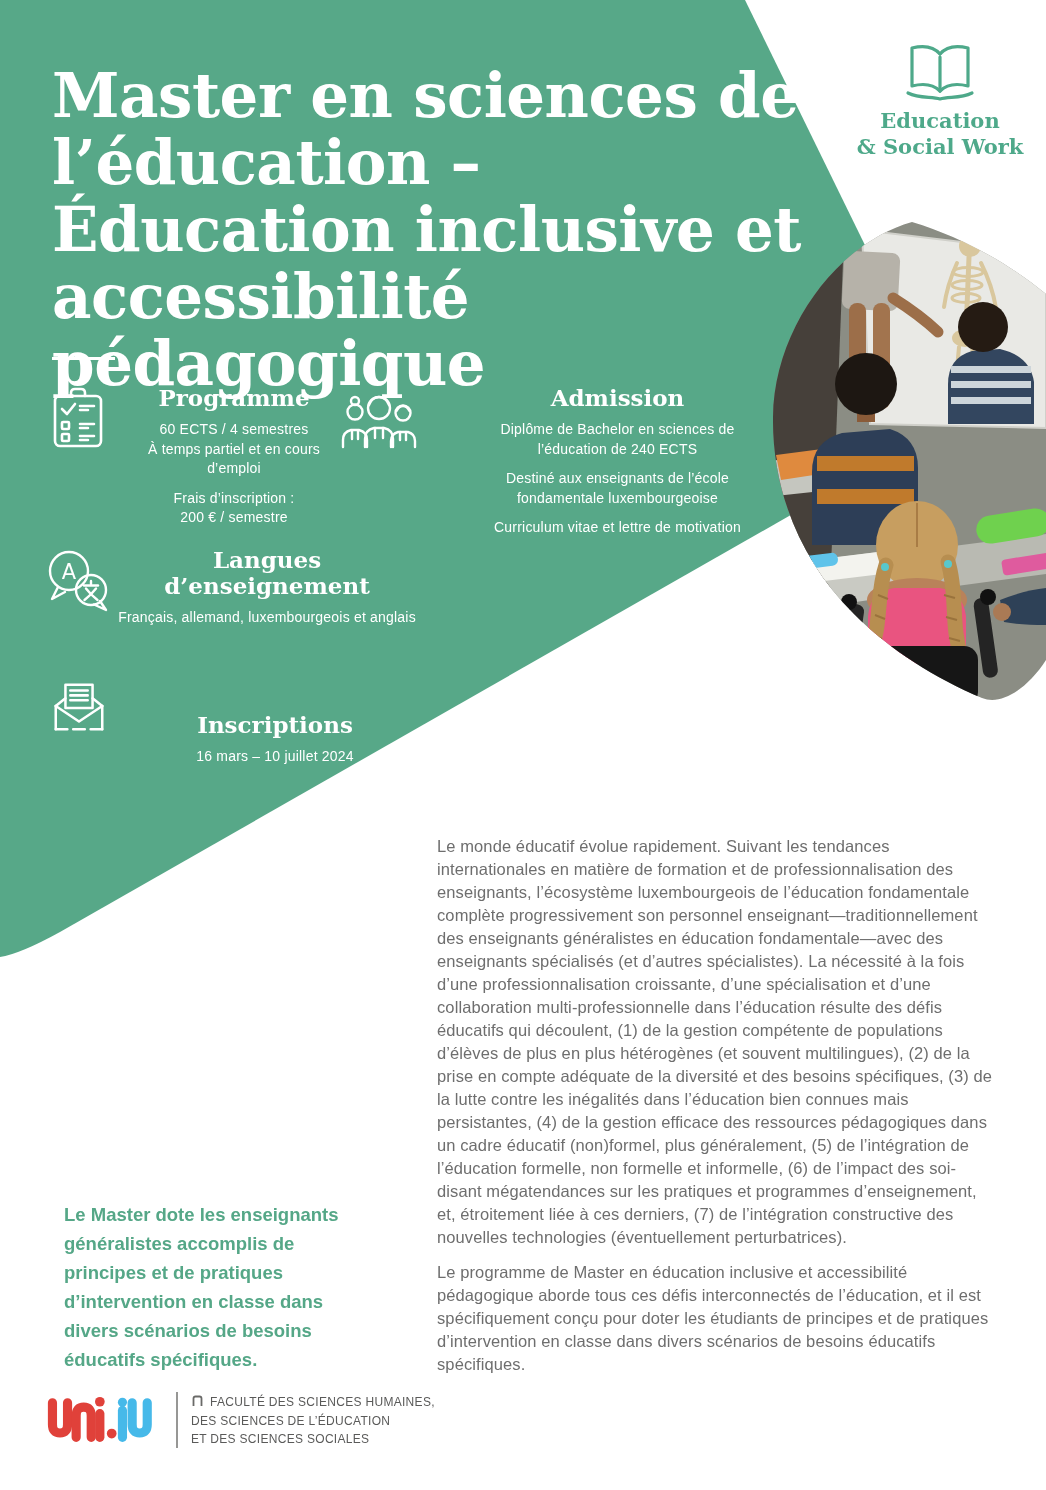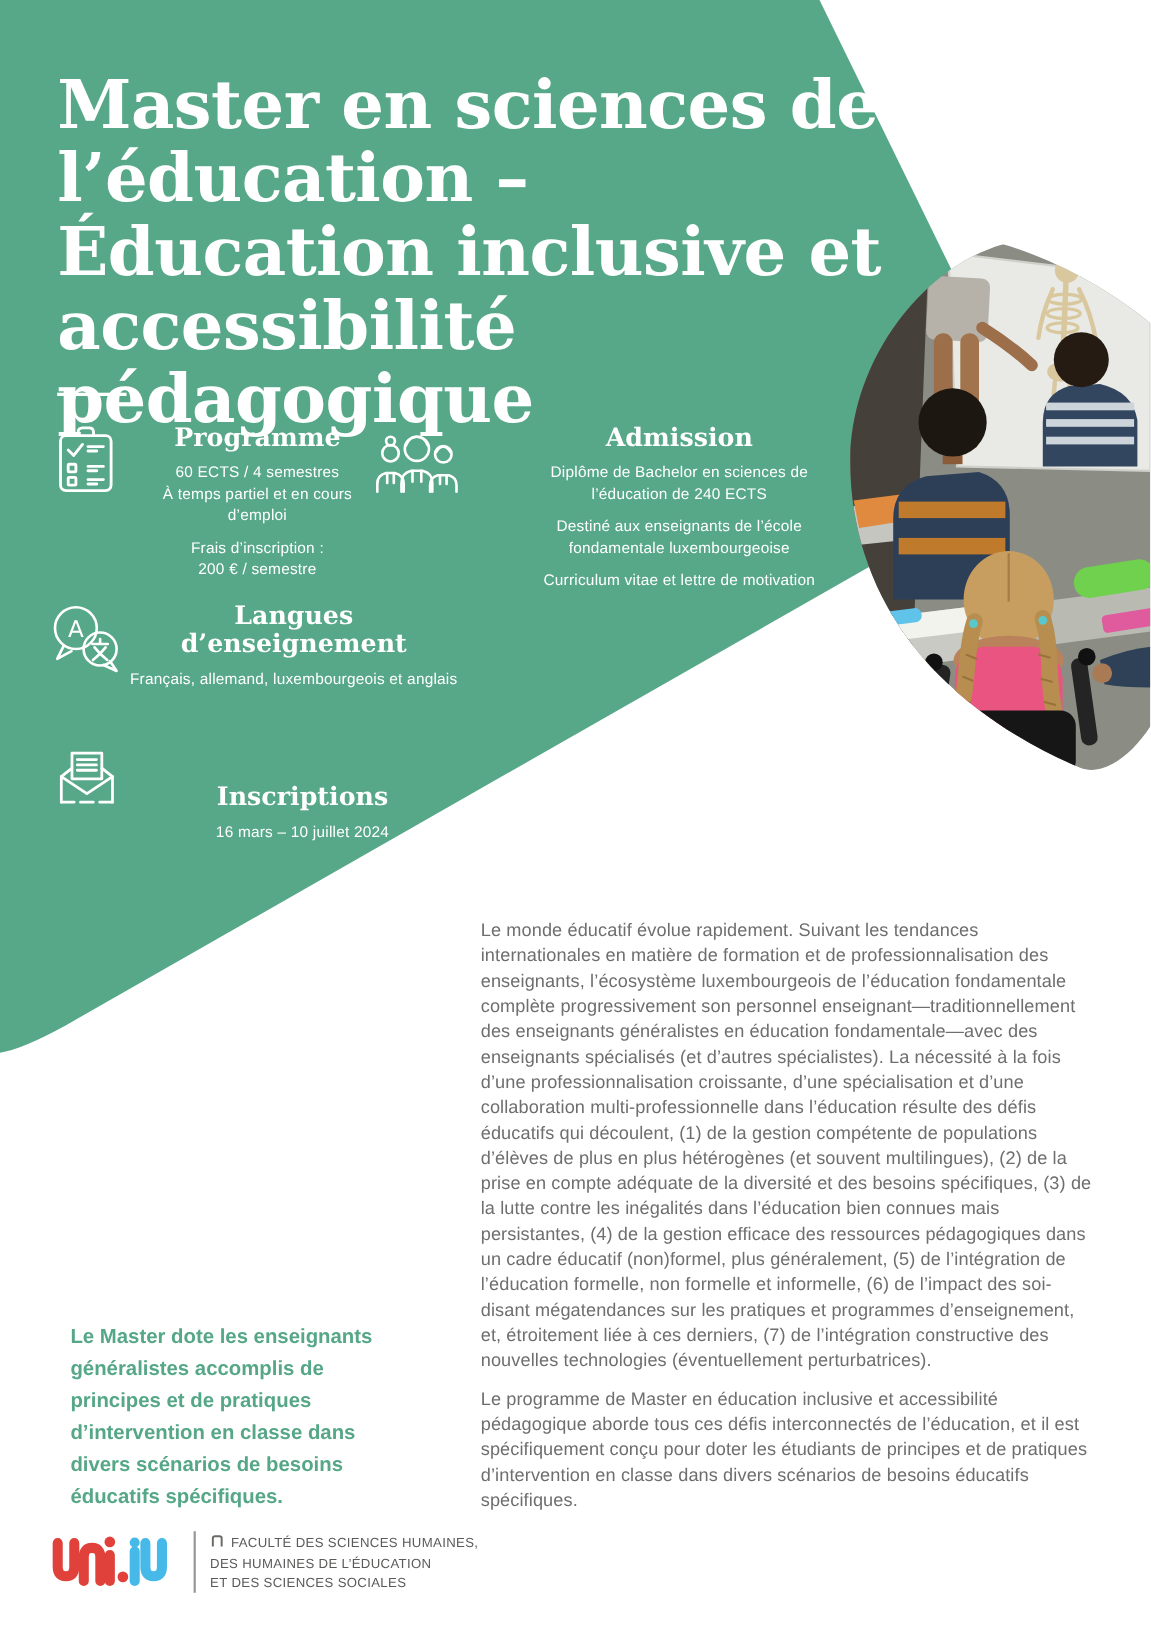--- a/index.html
+++ b/index.html
@@ -139,20 +139,30 @@
   </svg>
 
   <h1 class="title" style="margin:0;">
     <div>Master en sciences de</div>
     <div>l’éducation –</div>
     <div>Éducation inclusive et</div>
     <div>accessibilité pédagogique</div>
   </h1>
   <div class="title-rule"></div>
 
+  <div class="brand">
+    <svg width="76" height="68" viewBox="0 0 76 66" style="margin:0 auto;" fill="none" stroke="#4ea98a" stroke-width="3.2" stroke-linecap="round" stroke-linejoin="round">
+      <path d="M38,13 C32,6 22,4 10,7 L10,45 C22,42 32,44 38,50"></path>
+      <path d="M38,13 C44,6 54,4 66,7 L66,45 C54,42 44,44 38,50"></path>
+      <path d="M38,16 L38,48"></path>
+      <path d="M6,52 C18,58 30,55 38,58 C46,55 58,58 70,52"></path>
+    </svg>
+    <div class="brand-line">Education</div>
+    <div class="brand-line">&amp; Social Work</div>
+  </div>
 
   <svg id="icon-programme" class="sec-icon" width="60" height="64" viewBox="0 0 60 64" fill="none" stroke="#ffffff" stroke-width="2.6" stroke-linecap="round" stroke-linejoin="round">
     <rect x="7" y="10" width="46" height="50" rx="5"></rect>
     <path d="M23,10 V7 Q23,3 27,3 H33 Q37,3 37,7 V10"></path>
     <path d="M14,23 L19,28 L27,18"></path>
     <rect x="14" y="36" width="7" height="7" rx="1"></rect>
     <rect x="14" y="48" width="7" height="7" rx="1"></rect>
     <path d="M32,20 H46 M32,24 H40 M32,38 H46 M32,42 H40 M32,50 H46 M32,54 H40"></path>
   </svg>
   <div id="txt-programme" class="sec-text">
@@ -236,17 +246,17 @@
     <circle cx="71" cy="5.5" r="4.25" fill="#46b9e9" stroke="none"></circle>
     <path d="M80,6 V26 Q80,34 87,34 Q94,34 94,26 V6" stroke="#46b9e9" stroke-width="8.5"></path>
   </svg>
   <div class="footer-divider"></div>
   <div class="faculty">
     <div>
       <svg class="mark" width="13" height="13" viewBox="0 0 13 13" fill="none" stroke="#6a6a68" stroke-width="1.8">
         <path d="M2.5,12 V4.5 Q2.5,2.5 4.5,2.5 H8.5 Q10.5,2.5 10.5,4.5 V12"></path>
       </svg><span>FACULTÉ DES SCIENCES HUMAINES,</span>
     </div>
-    <div>DES HUMAINES DE L’ÉDUCATION</div>
+    <div>DES SCIENCES DE L’ÉDUCATION</div>
     <div>ET DES SCIENCES SOCIALES</div>
   </div>
 
 </div>
 
 </body></html>

